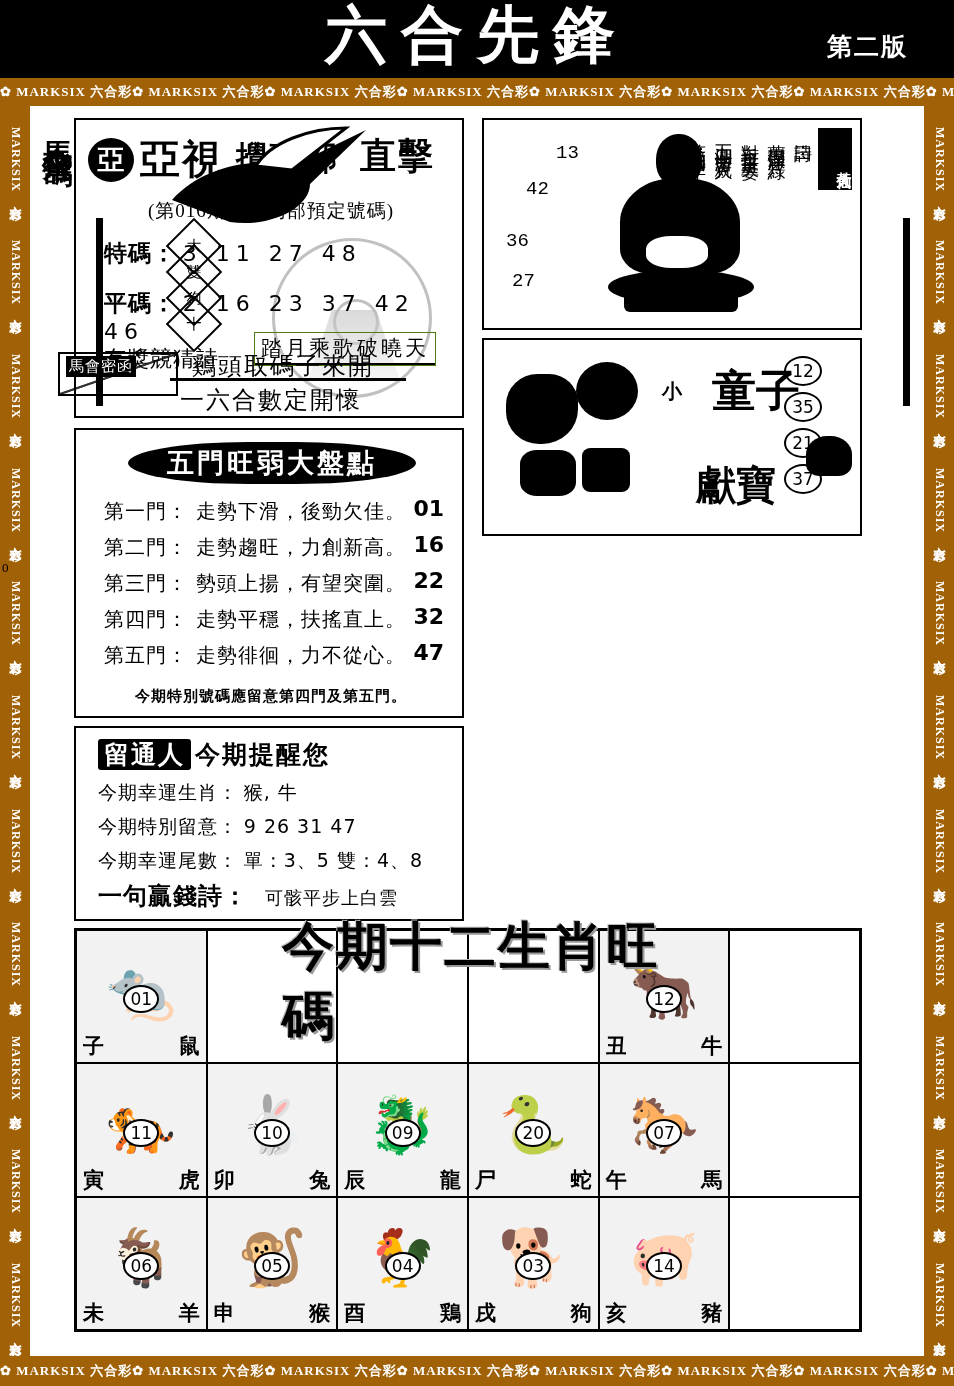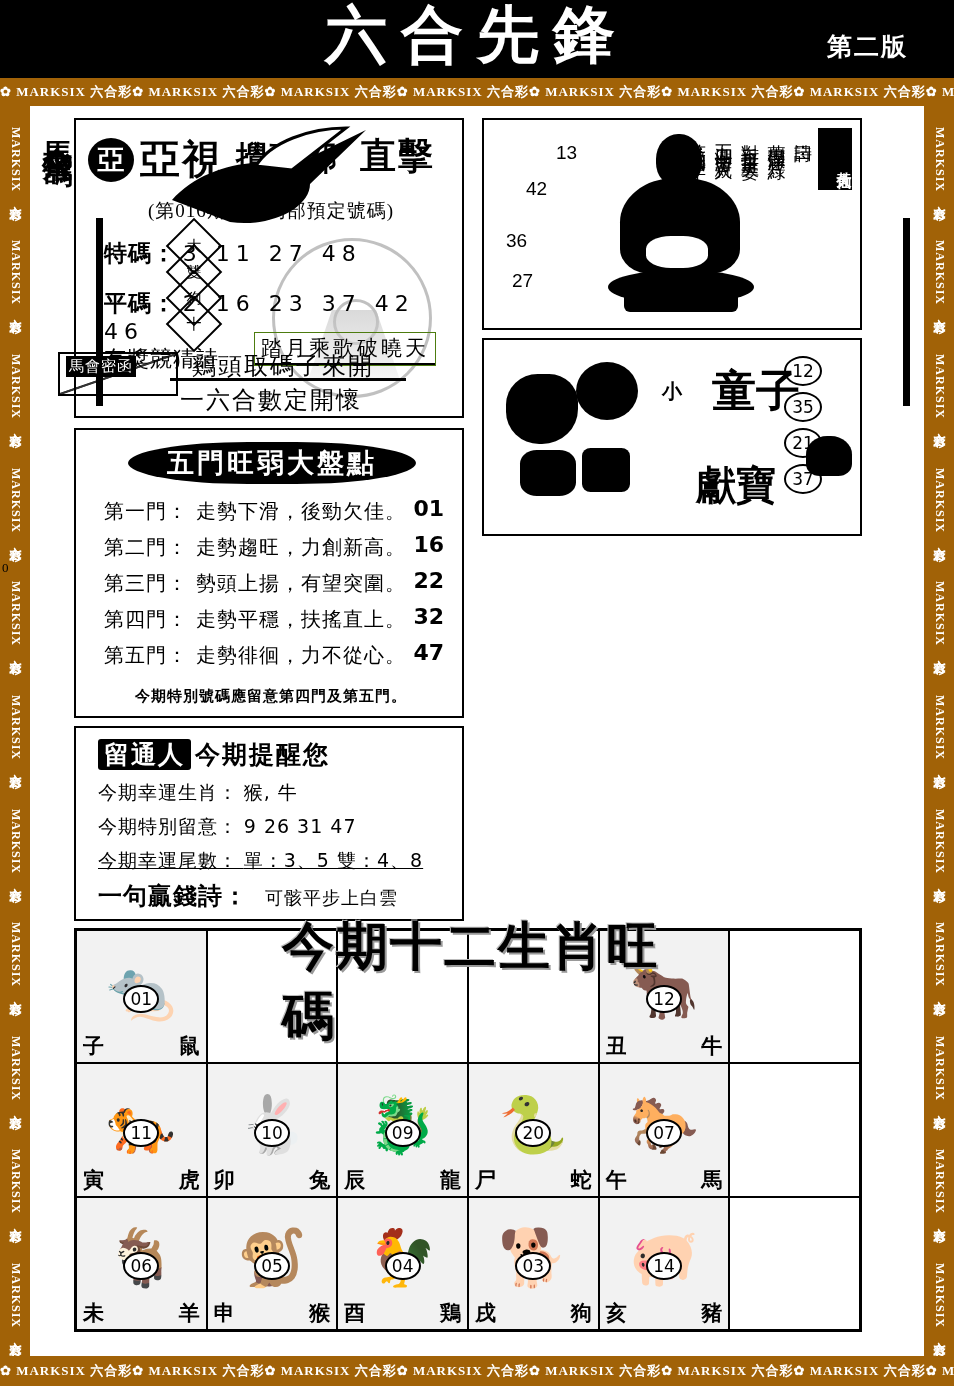--- a/index.html
+++ b/index.html
@@ -123,21 +123,21 @@
   #remind { left:44px; top:620px; width:390px; height:195px; }
   .remind-title { position:absolute; left:22px; top:10px; font-size:25px; font-weight:bold; letter-spacing:2px; }
   .remind-title .inv {
     background:#000; color:#fff; padding:1px 6px; margin-right:4px; border-radius:3px;
     font-family:"DejaVu Sans", sans-serif;
   }
   .r-row { position:absolute; left:22px; font-size:19px; letter-spacing:1px; }
   .r-row .rv { font-family:"DejaVu Sans", sans-serif; }
   #r1 { top:52px; }
   #r2 { top:86px; }
-  #r3 { top:120px;text-decoration:underline; }
+  #r3 { top:120px; }
   .r-final { position:absolute; left:22px; top:152px; font-size:24px; font-weight:bold; letter-spacing:1px; }
   .r-final .rf-val { font-size:18px; font-weight:normal; margin-left:10px; letter-spacing:1px; }
 
   
   #immortal { left:452px; top:12px; width:380px; height:212px; }
   .imm-badge {
     position:absolute; right:8px; top:8px; width:34px; height:62px; background:#000;
     color:#fff; font-size:15px; font-weight:bold; text-align:center; line-height:1.15;
     padding-top:4px; letter-spacing:1px; writing-mode:vertical-rl;
   }
@@ -146,21 +146,21 @@
     writing-mode:vertical-rl; font-size:18px; letter-spacing:3px;
     margin-left:4px; line-height:1.25;
   }
   .imm-col.small { font-size:12px; letter-spacing:2px; }
   .imm-figure { position:absolute; left:118px; top:14px; width:160px; height:180px; }
   .imm-head { position:absolute; left:54px; top:0; width:46px; height:52px; background:#000; border-radius:48% 48% 44% 44%; }
   .imm-body { position:absolute; left:18px; top:44px; width:120px; height:96px; background:#000; border-radius:46% 46% 26% 26%; }
   .imm-base { position:absolute; left:6px; top:136px; width:146px; height:34px; background:#000; border-radius:50%; }
   .imm-base2 { position:absolute; left:22px; top:156px; width:114px; height:22px; background:#000; border-radius:6px; }
   .imm-white { position:absolute; left:44px; top:102px; width:62px; height:32px; background:#fff; border-radius:40%; }
-  .imm-num { position:absolute; font-size:19px; font-family:Liberation Sans, sans-serif; }
+  .imm-num { position:absolute; font-size:19px; font-family:Liberation Mono, monospace; }
 
   
   #boy { left:452px; top:232px; width:380px; height:198px; }
   .boy-title1 { position:absolute; left:228px; top:22px; font-size:44px; font-weight:bold; font-family:"DejaVu Sans", sans-serif; }
   .boy-title2 { position:absolute; left:212px; top:118px; font-size:40px; font-weight:bold; font-family:"DejaVu Sans", sans-serif; }
   .boy-small { position:absolute; left:178px; top:38px; font-size:20px; font-weight:bold; }
   .boy-nums { position:absolute; right:12px; top:16px; width:64px; }
   .boy-num {
     width:38px; height:30px; border:2px solid #000; border-radius:50%;
     font-size:17px; display:flex; align-items:center; justify-content:center;

